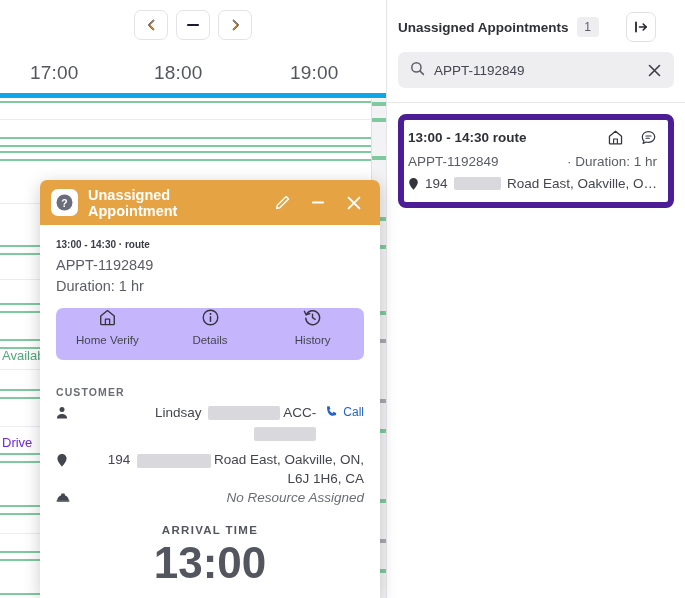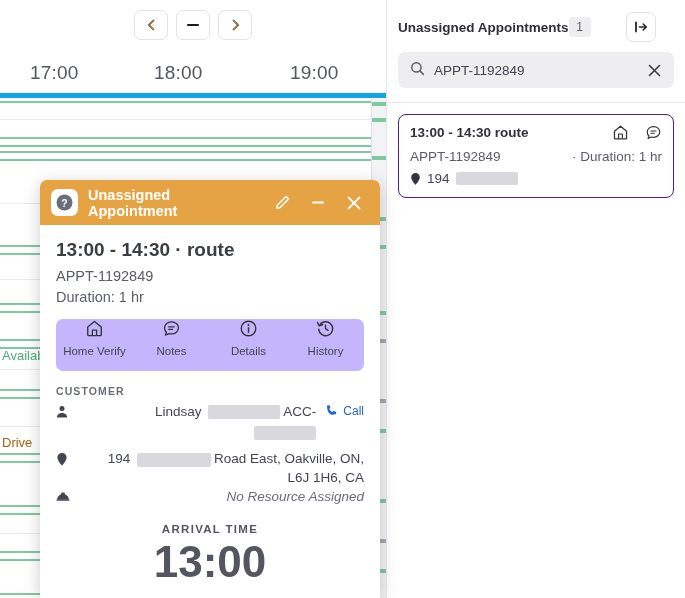--- a/index.html
+++ b/index.html
@@ -69,21 +69,21 @@
     left: 0; width: 386px; height: 1px;
     background: #ececf0;
   }
   .row-label {
     position: absolute;
     left: 2px;
     font-size: 13px;
     white-space: nowrap;
   }
   .row-label.available { color: #4fa97a; }
-  .row-label.drive { color: #a16207; }
+  .row-label.drive { color: #6d28d9; }
 
   #calendar-right-edge {
     position: absolute;
     left: 371px; top: 99px;
     width: 15px; height: 499px;
     background: #f3f3f5;
     border-left: 1px solid #e0e0e4;
   }
   .edge-seg {
     position: absolute; left: 0; width: 14px; height: 4px;
@@ -95,21 +95,21 @@
   #side-panel {
     position: absolute;
     left: 386px; top: 0;
     width: 299px; height: 598px;
     background: #ffffff;
     border-left: 1px solid #e6e6ea;
   }
   #panel-header {
     display: flex; align-items: center;
     padding: 12px 29px 8px 11px;
-    gap: 0;
+    gap: 8px;
   }
   #panel-title {
     font-size: 13.5px;
     font-weight: bold;
     color: #2f3038;
     white-space: nowrap;
   }
   #panel-count {
     background: #eeeef1;
     border-radius: 4px;
@@ -148,23 +148,23 @@
   }
   #search-clear { cursor: pointer; display: flex; align-items: center; }
 
   #panel-divider {
     margin-top: 14px;
     height: 1px; background: #e9e9ed;
   }
 
   #appt-card {
     margin: 11px 11px 12px 11px;
-    border: 1px solid #4c1d95;
+    border: 6px solid #4c1d95;
     border-radius: 8px;
-    padding: 9px 11px 11px 11px;
+    padding: 9px 11px 11px 4px;
     background: #ffffff;
     cursor: pointer;
   }
   .card-row1 {
     display: flex; align-items: center;
   }
   #card-time {
     font-size: 13.5px; font-weight: bold; color: #2f3038;
   }
   .card-icons { margin-left: auto; display: flex; gap: 16px; }
@@ -213,42 +213,42 @@
     flex: 0 0 auto;
   }
   #modal-title {
     font-size: 14.5px; font-weight: bold; color: #ffffff;
     flex: 1;
   }
   .hdr-btn { cursor: pointer; display: flex; align-items: center; justify-content: center;
              width: 26px; height: 26px; }
 
   #modal-body { padding: 14px 16px 0 16px; }
-  #m-time { font-size: 19px; font-weight: bold; color: #3b3d45; }
+  #m-time { font-size: 10px; font-weight: bold; color: #3b3d45; }
   #m-code { font-size: 14.5px; color: #5b5d66; margin-top: 7px; }
   #m-duration { font-size: 14.5px; color: #5b5d66; margin-top: 5px; }
 
   #action-bar {
     margin-top: 14px;
     background: #c4b5fd;
     border-radius: 7px;
     height: 52px;
     display: flex; align-items: flex-start;
   }
   .action-btn {
     flex: 1;
     display: flex; flex-direction: column; align-items: center; gap: 3px;
     cursor: pointer;
   }
   .action-label { font-size: 11.5px; color: #44464f; }
 
   .sec-head {
     font-size: 10.5px; font-weight: bold; color: #6b6d76;
     letter-spacing: 1.1px;
-    margin-top: 14px; margin-bottom: 5px;
+    margin-top: 26px; margin-bottom: 5px;
   }
   .sec-row { display: flex; gap: 9px; }
   .sec-ico { flex: 0 0 auto; padding-top: 3px; }
   .sec-text { font-size: 13.5px; color: #44464f; line-height: 19px; flex: 1; text-align: right; }
   #call-link {
     display: flex; align-items: flex-start; gap: 5px;
     color: #2563c9; font-size: 12px; cursor: pointer;
     flex: 0 0 auto; padding-top: 2px;
   }
   .italic-muted { font-style: italic; color: #6b6d76; font-size: 13.5px; }
@@ -385,20 +385,21 @@
       <span id="card-duration">· Duration: 1 hr</span>
     </div>
     <div class="card-row3">
       <span style="flex:0 0 auto;display:flex">
         <svg width="11" height="14" viewBox="0 0 11 14" fill="none">
           <path d="M5.5 0.9 C3.1 0.9 1.2 2.8 1.2 5.2 c0 3.1 4.3 7.6 4.3 7.6 s4.3-4.5 4.3-7.6 c0-2.4-1.9-4.3-4.3-4.3 Z" fill="#33343c"></path>
         </svg>
       </span>
       <span>194</span>
       <span class="redact" style="width:62px;height:13px"></span>
+      <span>Road East, Oakville, O…</span>
     </div>
   </div>
 </div>
 
 <div id="modal">
 
   <div id="modal-header">
     <div id="modal-badge">
       <svg width="19" height="19" viewBox="0 0 20 20">
         <circle cx="10" cy="10" r="8.4" fill="#6b6d7b"></circle>
@@ -430,29 +431,20 @@
 
     <div id="action-bar">
       <div class="action-btn">
         <span>
           <svg width="19" height="19" viewBox="0 0 18 18" fill="none">
             <path d="M2.6 7.6 L9 2.4 L15.4 7.6 V15 a0.8 0.8 0 0 1-0.8 0.8 H3.4 A0.8 0.8 0 0 1 2.6 15 Z" stroke="#33343c" stroke-width="1.3" stroke-linejoin="round"></path>
             <path d="M7 15.6 V10.6 h4 v5" stroke="#33343c" stroke-width="1.2" stroke-linejoin="round"></path>
           </svg>
         </span>
         <span class="action-label">Home Verify</span>
-      </div>
-      <div class="action-btn">
-        <span>
-          <svg width="19" height="19" viewBox="0 0 18 18" fill="none">
-            <path d="M15.6 8.4 c0 3.2-2.9 5.7-6.6 5.7 -0.8 0-1.6-0.1-2.3-0.3 L3.2 15.2 l1-2.6 C3 11.6 2.4 10.1 2.4 8.4 2.4 5.2 5.3 2.7 9 2.7 s6.6 2.5 6.6 5.7 Z" stroke="#33343c" stroke-width="1.25" stroke-linejoin="round"></path>
-            <path d="M6.3 7.4 h5.4 M6.3 9.8 h3.6" stroke="#33343c" stroke-width="1.15" stroke-linecap="round"></path>
-          </svg>
-        </span>
-        <span class="action-label">Notes</span>
       </div>
       <div class="action-btn">
         <span>
           <svg width="19" height="19" viewBox="0 0 18 18" fill="none">
             <circle cx="9" cy="9" r="6.9" stroke="#33343c" stroke-width="1.3"></circle>
             <circle cx="9" cy="5.7" r="0.95" fill="#33343c"></circle>
             <path d="M9 8.2 V12.6" stroke="#33343c" stroke-width="1.4" stroke-linecap="round"></path>
           </svg>
         </span>
         <span class="action-label">Details</span>

